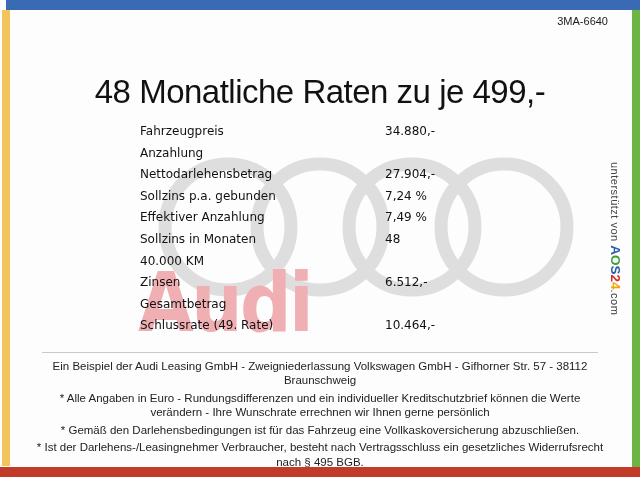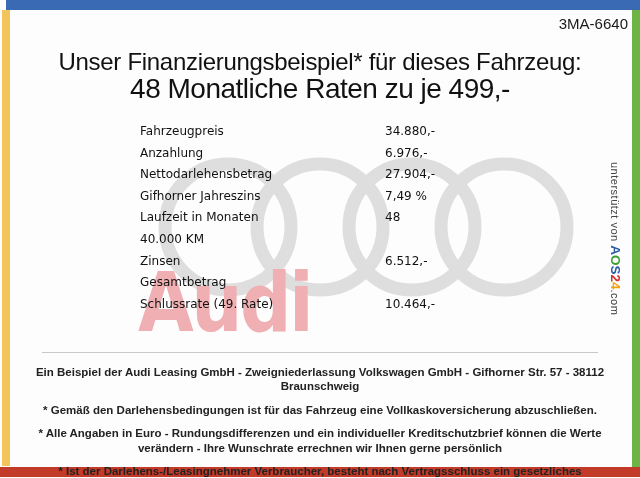--- a/index.html
+++ b/index.html
@@ -5,42 +5,42 @@
   html,body{margin:0;padding:0;background:#fff;}
   .page{position:relative;width:640px;height:478px;background:#fdfdfd;overflow:hidden;
         font-family:"Liberation Sans",sans-serif;color:#111;}
   
   .bar{position:absolute;}
   .bar-top{top:0;left:6px;right:0;height:10px;}
   .bar-left{top:10px;left:2px;width:8px;bottom:12px;}
   .bar-right{top:10px;right:0;width:8px;bottom:10px;}
   .bar-bottom{left:0;right:0;bottom:1px;height:10px;}
   
-  .code{position:absolute;top:15px;right:12px;font-size:15px;color:#1a1a1a;}
+  .code{position:absolute;top:15px;right:32px;font-size:11px;color:#1a1a1a;}
   .title{position:absolute;top:48px;left:10px;right:10px;text-align:center;
          font-size:24px;letter-spacing:-0.3px;white-space:nowrap;}
   .subtitle{position:absolute;top:73px;left:10px;right:10px;text-align:center;
-            font-size:28px;letter-spacing:-0.5px;white-space:nowrap;}
+            font-size:33px;letter-spacing:-0.5px;white-space:nowrap;}
   
   .rings{position:absolute;left:0;top:0;z-index:0;}
   .audi-word{position:absolute;left:138px;top:262px;z-index:0;
              font-family:"DejaVu Sans",sans-serif;font-weight:bold;
              font-size:82px;letter-spacing:-3px;line-height:1;
              transform:scaleX(0.88);transform-origin:left top;}
   
   .ftable{position:absolute;left:140px;top:121px;z-index:1;
           font-family:"DejaVu Sans",sans-serif;font-size:12px;line-height:21.6px;}
   .frow{display:flex;}
   .flbl{width:245px;}
   .fval{}
   
   .rule{position:absolute;left:42px;right:42px;top:352px;height:1px;background:#c9c9c9;}
   .disclaimer{position:absolute;top:356px;left:28px;right:28px;text-align:center;
               font-size:11.5px;line-height:1.26;color:#222;z-index:1;}
-  .disclaimer p{margin:9px auto;max-width:575px;font-weight:bold;}
+  .disclaimer p{margin:3px auto;max-width:575px;}
   
   .credit{position:absolute;top:162px;right:17px;z-index:1;
           writing-mode:vertical-rl;font-size:11px;color:#444;letter-spacing:0.5px;
           white-space:nowrap;}
   .credit .brand{font-weight:bold;font-size:13.5px;letter-spacing:0;}
   .credit .suffix{color:#333;}
 </style>
 </head>
 <body>
 
@@ -53,42 +53,44 @@
 
   <svg class="rings" width="640" height="478" viewBox="0 0 640 478">
     <circle cx="228" cy="227" r="63" fill="none" stroke-width="13" stroke="#dedede"></circle>
     <circle cx="320" cy="227" r="63" fill="none" stroke-width="13" stroke="#dedede"></circle>
     <circle cx="412" cy="227" r="63" fill="none" stroke-width="13" stroke="#dedede"></circle>
     <circle cx="504" cy="227" r="63" fill="none" stroke-width="13" stroke="#dedede"></circle>
   </svg>
   <div class="audi-word" style="color: rgb(240, 176, 179);">Audi</div>
 
   <div class="code">3MA-6640</div>
-  <div class="title">Unser Finanzierungsbeispiel* für dieses Fahrzeug:</div>
   <div class="subtitle">48 Monatliche Raten zu je 499,-</div>
 
   <div class="ftable">
     <div class="frow">
       <span class="flbl">Fahrzeugpreis</span>
       <span class="fval">34.880,-</span>
     </div>
     <div class="frow">
       <span class="flbl">Anzahlung</span>
-      <span class="fval">6.976,-</span>
     </div>
     <div class="frow">
       <span class="flbl">Nettodarlehensbetrag</span>
       <span class="fval">27.904,-</span>
     </div>
     <div class="frow">
-      <span class="flbl">Gifhorner Jahreszins</span>
+      <span class="flbl">Sollzins p.a. gebunden</span>
+      <span class="fval">7,24 %</span>
+    </div>
+    <div class="frow">
+      <span class="flbl">Effektiver Anzahlung</span>
       <span class="fval">7,49 %</span>
     </div>
     <div class="frow">
-      <span class="flbl">Laufzeit in Monaten</span>
+      <span class="flbl">Sollzins in Monaten</span>
       <span class="fval">48</span>
     </div>
     <div class="frow">
       <span class="fval">40.000 KM</span>
     </div>
     <div class="frow">
       <span class="flbl">Zinsen</span>
       <span class="fval">6.512,-</span>
     </div>
     <div class="frow">
@@ -96,22 +98,22 @@
     </div>
     <div class="frow">
       <span class="flbl">Schlussrate (49. Rate)</span>
       <span class="fval">10.464,-</span>
     </div>
   </div>
 
   <div class="rule"></div>
   <div class="disclaimer">
     <p>Ein Beispiel der Audi Leasing GmbH - Zweigniederlassung Volkswagen GmbH - Gifhorner Str. 57 - 38112 Braunschweig</p>
+    <p>* Alle Angaben in Euro - Rundungsdifferenzen und ein individueller Kreditschutzbrief können die Werte verändern - Ihre Wunschrate errechnen wir Ihnen gerne persönlich</p>
     <p>* Gemäß den Darlehensbedingungen ist für das Fahrzeug eine Vollkaskoversicherung abzuschließen.</p>
-    <p>* Alle Angaben in Euro - Rundungsdifferenzen und ein individueller Kreditschutzbrief können die Werte verändern - Ihre Wunschrate errechnen wir Ihnen gerne persönlich</p>
     <p>* Ist der Darlehens-/Leasingnehmer Verbraucher, besteht nach Vertragsschluss ein gesetzliches Widerrufsrecht nach § 495 BGB.</p>
   </div>
 
   <div class="credit">
     <span>unterstützt von </span><span class="brand"><span style="color: rgb(43, 92, 168);">A</span><span style="color: rgb(63, 157, 53);">O</span><span style="color: rgb(43, 92, 168);">S</span><span style="color: rgb(213, 43, 39);">2</span><span style="color: rgb(240, 163, 10);">4</span></span><span class="suffix">.com</span>
   </div>
 
 </div>
 
 </body></html>

